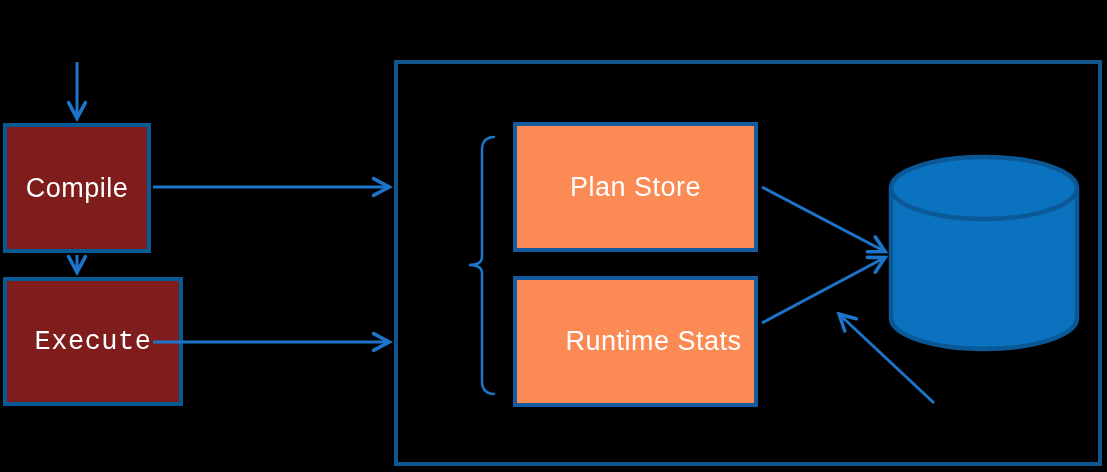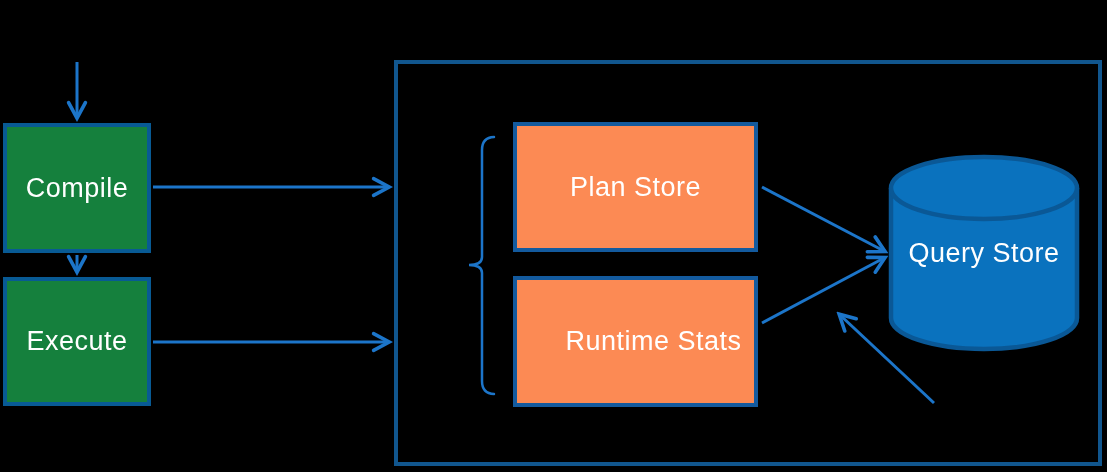--- a/index.html
+++ b/index.html
@@ -12,29 +12,29 @@
   }
   .node{
     position:absolute;
     box-sizing:border-box;
     display:flex;align-items:center;justify-content:center;
     color:#ffffff;
     font-size:27px;
     letter-spacing:0.5px;
   }
   .box-blue{
-    background:#15803d;
+    background:#7f1d1d;
     border:4px solid #085A94;
   }
   .box-orange{
     background:#FC8A54;
     border:4px solid #135A9E;
   }
   #compile-box{left:3px;top:123px;width:148px;height:130px;}
-  #execute-box{left:3px;top:277px;width:148px;height:129px;}
+  #execute-box{left:3px;top:277px;width:180px;height:129px;font-family:Liberation Mono, monospace;}
   #plan-store-box{left:513px;top:122px;width:245px;height:130px;}
   #runtime-stats-box{left:513px;top:276px;width:245px;height:131px;padding-left:36px;}
   #container-box{
     position:absolute;
     left:394px;top:60px;width:708px;height:406px;
     box-sizing:border-box;
     border:4px solid #11568E;
     background:transparent;
   }
   #diagram-svg{
@@ -96,16 +96,15 @@
 
     <line x1="934" y1="403" x2="840" y2="315" stroke-width="3" marker-end="url(#arrowOpen)" stroke="#1C75C9"></line>
 
     <path d="M891,188 L891,318 A93,31 0 0 0 1077,318 L1077,188" stroke-width="4.5" stroke-linejoin="round" fill="#0A72BE"></path>
     <path d="M891,188 L891,318 A93,31 0 0 0 1077,318 L1077,188" fill="none" stroke-width="4.5" stroke="#0A5896"></path>
     <ellipse cx="984" cy="188" rx="93" ry="31" stroke-width="4.5" fill="#0A72BE"></ellipse>
     <ellipse cx="984" cy="188" rx="93" ry="31" fill="none" stroke-width="4.5" stroke="#0A5896"></ellipse>
   </svg>
 
   <div id="cylinder-label">
-    <div>Query Store</div>
   </div>
 
 </div>
 
 </body></html>

